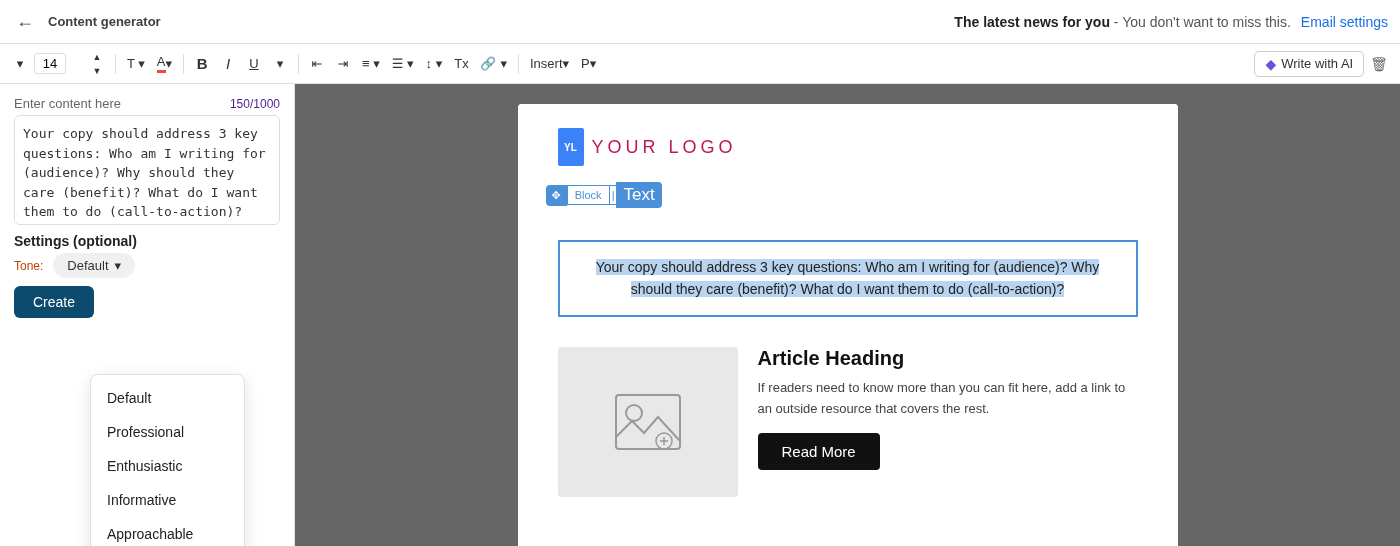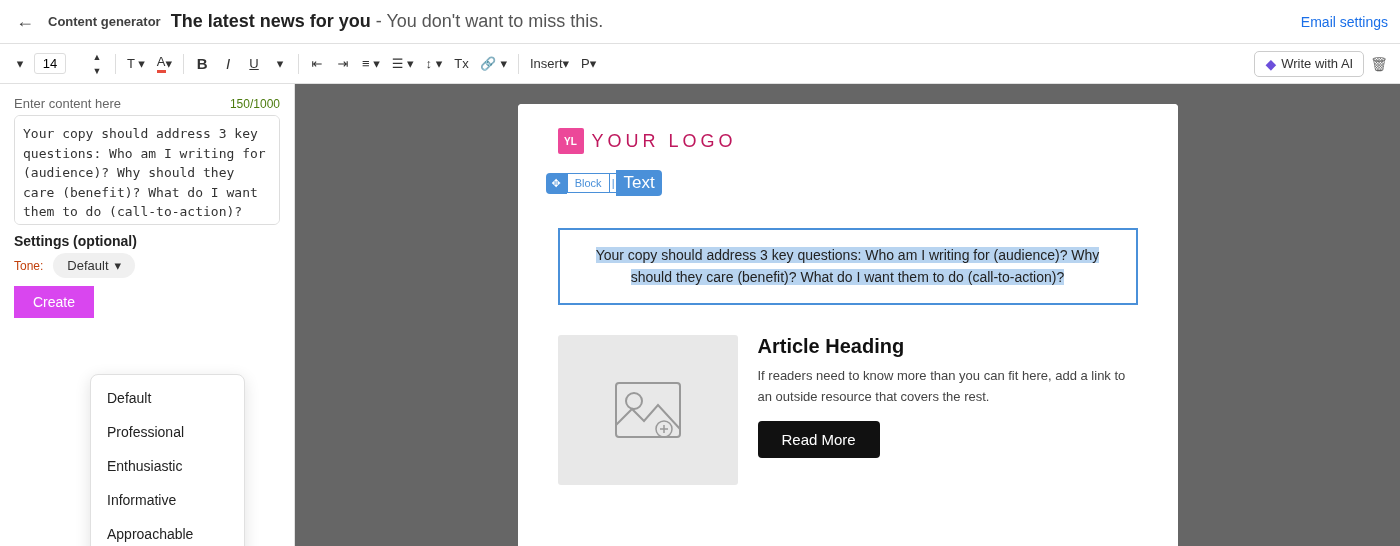--- a/index.html
+++ b/index.html
@@ -5,21 +5,21 @@
     * { box-sizing: border-box; margin: 0; padding: 0; }
     body { font-family: -apple-system, BlinkMacSystemFont, 'Segoe UI', sans-serif; background: #555; display: flex; flex-direction: column; height: 546px; overflow: hidden; }
 
     
     .top-bar {
       display: flex; align-items: center; background: #fff; border-bottom: 1px solid #e0e0e0;
       height: 44px; padding: 0 12px; gap: 10px; position: relative; z-index: 10;
     }
     .back-btn { color: #444; font-size: 18px; cursor: pointer; padding: 4px; }
     .panel-title { font-size: 13px; font-weight: 600; color: #404040; flex: 0 0 auto; }
-    .top-bar-center { flex: 1; text-align: left; font-size: 18px; color: #222; }
+    .top-bar-center { flex: 1; text-align: right; font-size: 14px; color: #222; }
     .top-bar-center span { color: #555; }
     .email-settings-link { color: #1a6fe8; font-size: 14px; cursor: pointer; flex: 0 0 auto; }
 
     
     .toolbar {
       display: flex; align-items: center; background: #fff; border-bottom: 1px solid #e0e0e0;
       height: 40px; padding: 0 8px; gap: 2px; position: relative; z-index: 10;
     }
     .toolbar-sep { width: 1px; height: 20px; background: #ddd; margin: 0 4px; }
     .tb-btn {
@@ -43,56 +43,56 @@
     .main-layout { display: flex; flex: 1; overflow: hidden; }
 
     
     .left-panel {
       width: 295px; background: #fff; border-right: 1px solid #e0e0e0;
       padding: 12px 14px; display: flex; flex-direction: column; gap: 4px;
       flex-shrink: 0; position: relative; z-index: 20;
     }
     .left-panel-header { display: flex; justify-content: space-between; align-items: center; }
     .enter-content-label { font-size: 13px; color: #666; }
-    .char-count { font-size: 12px; color: #4d7c0f; }
+    .char-count { font-size: 12px; color: #4c1d95; }
     .content-textarea {
       width: 100%; height: 110px; border: 1px solid #ddd; border-radius: 6px;
       padding: 8px; font-size: 13px; color: #333; resize: none; line-height: 1.5;
       outline: none;
     }
     .settings-label { font-size: 14px; font-weight: 600; color: #222; margin-top: 4px; }
     .tone-row { display: flex; align-items: center; gap: 10px; }
     .tone-label { font-size: 12px; color: #c2410c; }
     .tone-select-btn {
       display: flex; align-items: center; gap: 6px; background: #f0f0f0; border: none;
       border-radius: 16px; padding: 5px 14px; font-size: 13px; cursor: pointer; color: #333;
     }
     .create-btn {
-      width: 80px; background: #d946ef; color: #fff; border: none; border-radius: 0;
+      width: 80px; background: #0c4a6e; color: #fff; border: none; border-radius: 6px;
       padding: 8px 4px; font-size: 14px; font-weight: 500; cursor: pointer; margin-top: 4px;
     }
     
     .dropdown-menu {
       position: absolute; top: 290px; left: 90px; background: #fff;
       border: 1px solid #e0e0e0; border-radius: 8px; box-shadow: 0 4px 16px rgba(0,0,0,0.12);
       z-index: 100; width: 155px; padding: 6px 0;
     }
     .dropdown-item {
       padding: 9px 16px; font-size: 14px; color: #222; cursor: pointer;
     }
 
     
     .canvas-area { flex: 1; background: #666; overflow: auto; padding: 20px; display: flex; justify-content: center; }
     .email-canvas {
       background: #fff; width: 660px; min-height: 480px; border-radius: 4px; overflow: hidden;
       position: relative;
     }
     .canvas-header { background: #fff; padding: 24px 40px 18px; text-align: left; }
     .logo-row { display: flex; align-items: center; gap: 8px; margin-bottom: 16px; }
-    .logo-box { width: 26px; height: 26px; background: #ec4899; color: #fff; font-size: 10px; font-weight: 700; display: flex; align-items: center; justify-content: center; border-radius: 2px; }
+    .logo-box { width: 26px; height: 38px; background: #3b82f6; color: #fff; font-size: 10px; font-weight: 700; display: flex; align-items: center; justify-content: center; border-radius: 2px; }
     .logo-text { font-size: 18px; letter-spacing: 4px; color: #be185d; font-weight: 300; }
     .headline { font-size: 26px; font-weight: 700; color: #111; text-align: center; padding: 8px 40px; }
     .block-badge-row {
       position: absolute; top: -28px; left: -12px; display: flex; align-items: center; gap: 0;
     }
     .move-handle {
       background: #4a90d9; color: #fff; padding: 4px 6px; border-radius: 4px 0 0 4px; font-size: 11px; cursor: move;
     }
     .badge-block {
       background: #fff; color: #4a90d9; border: 1px solid #4a90d9; font-size: 11px; padding: 3px 7px;

